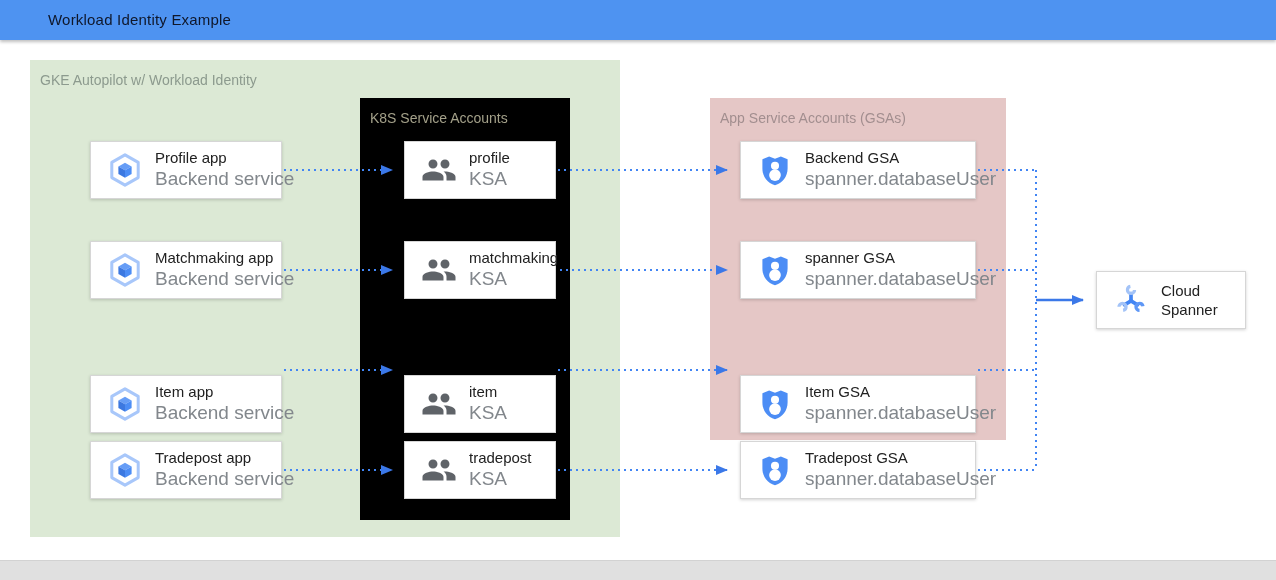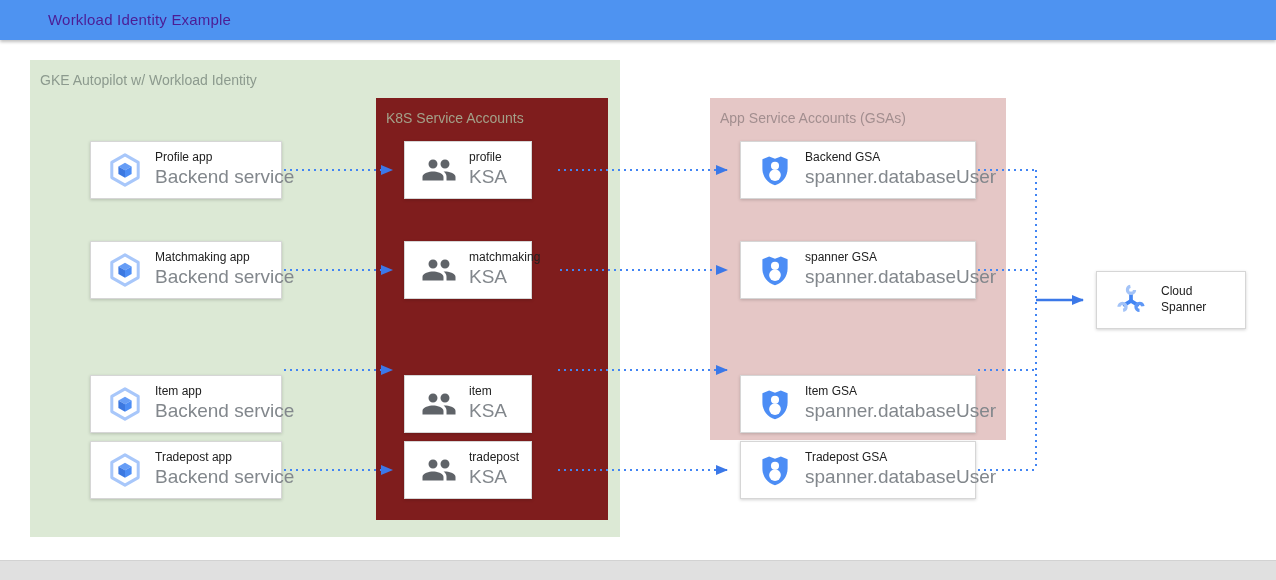--- a/index.html
+++ b/index.html
@@ -9,49 +9,49 @@
     position:relative; width:1276px; height:580px;
     background:#ffffff; overflow:hidden;
   }
   
   .titlebar {
     position:absolute; left:0; top:0; width:1276px; height:40px;
     background:#4E93F1; box-shadow:0 2px 3px rgba(0,0,0,0.25);
   }
   .titlebar .title {
     position:absolute; left:48px; top:0; line-height:40px;
-    color:#4c1d95; font-size:15px; letter-spacing:0.2px;
+    color:#0f172a; font-size:15px; letter-spacing:0.2px;
   }
   
   .bottombar {
     position:absolute; left:0; top:560px; width:1276px; height:20px;
     background:#E0E0E0; border-top:1px solid #d2d2d2;
   }
   
   .panel { position:absolute; }
   .panel .panel-label { position:absolute; left:10px; top:12px; font-size:14px; }
   .panel-gke { left:30px; top:60px; width:590px; height:477px; background:#DCE9D5; }
   .panel-gke .panel-label { color:#8C9A8E; }
-  .panel-ksa { left:376px; top:98px; width:232px; height:422px; background:#7f1d1d; }
+  .panel-ksa { left:360px; top:98px; width:210px; height:422px; background:#000000; }
   .panel-ksa .panel-label { color:#A3A089; }
   .panel-gsa { left:710px; top:98px; width:296px; height:342px; background:#E5C7C6; }
   .panel-gsa .panel-label { color:#A28E8F; }
   
   .node {
     position:absolute; height:58px; background:#ffffff;
     border:1px solid #d6d6d6; box-shadow:0 1px 3px rgba(0,0,0,0.18);
     display:flex; align-items:center; padding:0 10px;
   }
   .node .nicon { flex:0 0 auto; display:flex; align-items:center; justify-content:center;
     width:40px; height:40px; margin-left:4px; }
   .node .ntext { margin-left:10px; line-height:1.3; }
-  .node .ntitle { font-size:12px; color:#212121; white-space:nowrap; }
+  .node .ntitle { font-size:15px; color:#212121; white-space:nowrap; }
   .node .nsub { font-size:19px; color:#82878C; white-space:nowrap; }
   .app-node { left:90px; width:192px; }
-  .ksa-node { left:404px; width:128px; }
+  .ksa-node { left:404px; width:152px; }
   .gsa-node { left:740px; width:236px; }
   .row1 { top:141px; } .row2 { top:241px; } .row3 { top:355px;margin-top:20px; } .row4 { top:441px; }
   .spanner-node { left:1096px; top:271px; width:150px; }
   .spanner-node .ntitle { white-space:normal; width:64px; }
   
   #arrows { position:absolute; left:0; top:0; width:1276px; height:580px; pointer-events:none; }
 </style>
 </head>
 <body>
 

